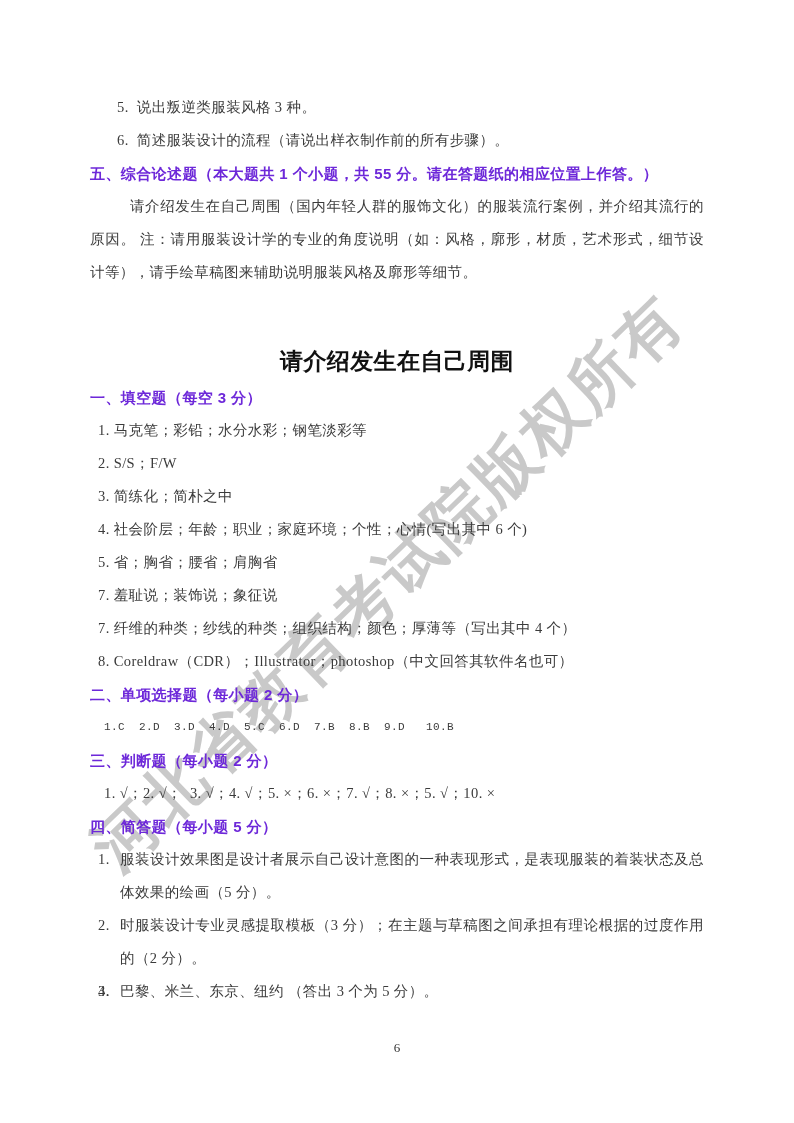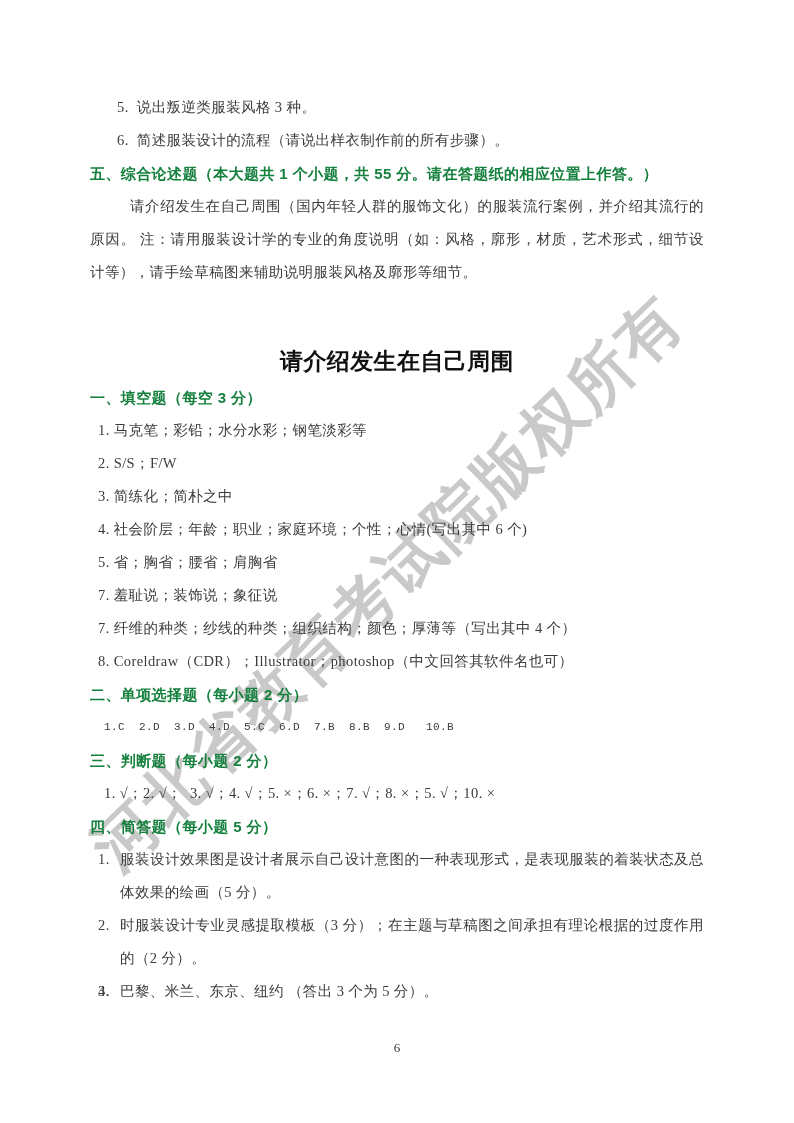--- a/index.html
+++ b/index.html
@@ -34,21 +34,21 @@
     top: 91px;
     width: 614px;
     z-index: 1;
     font-size: 14.5px;
     line-height: 33px;
     letter-spacing: 0.4px;
   }
   .q-item { padding-left: 27px; }
   .sec-heading {
     font-weight: 700;
-    color: #15803d;
+    color: #6d28d9;
     font-family: "Liberation Sans", "DejaVu Sans", sans-serif;
     font-size: 15px;
   }
   .para {
     text-align: justify;
     text-indent: 40px;
     font-family: Liberation Serif, serif;
   }
   .doc-title {
     margin-top: 52px;

